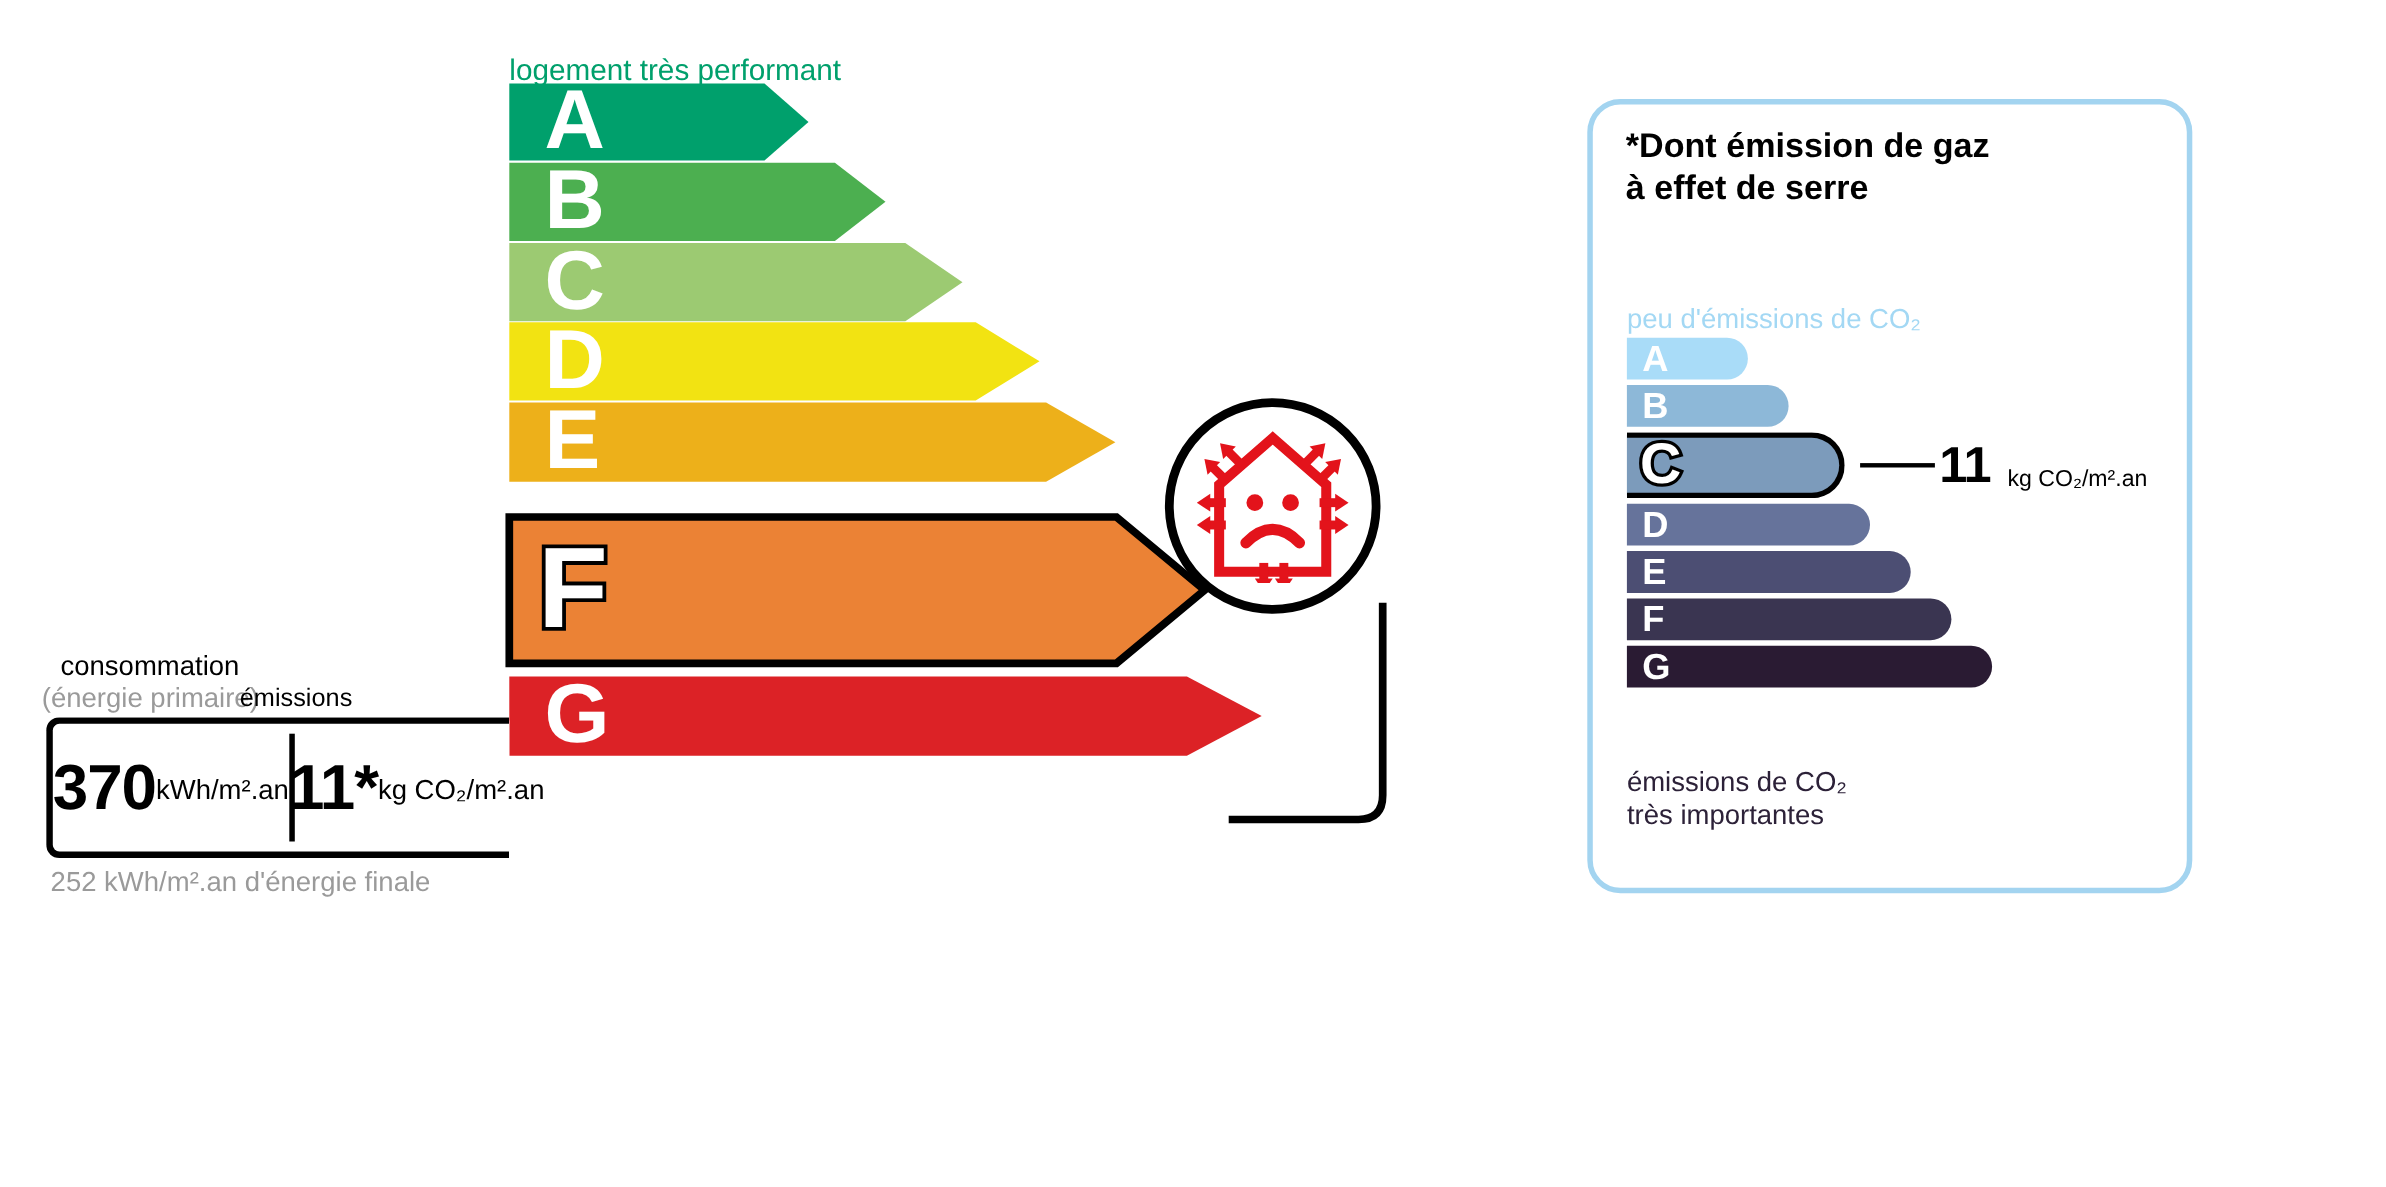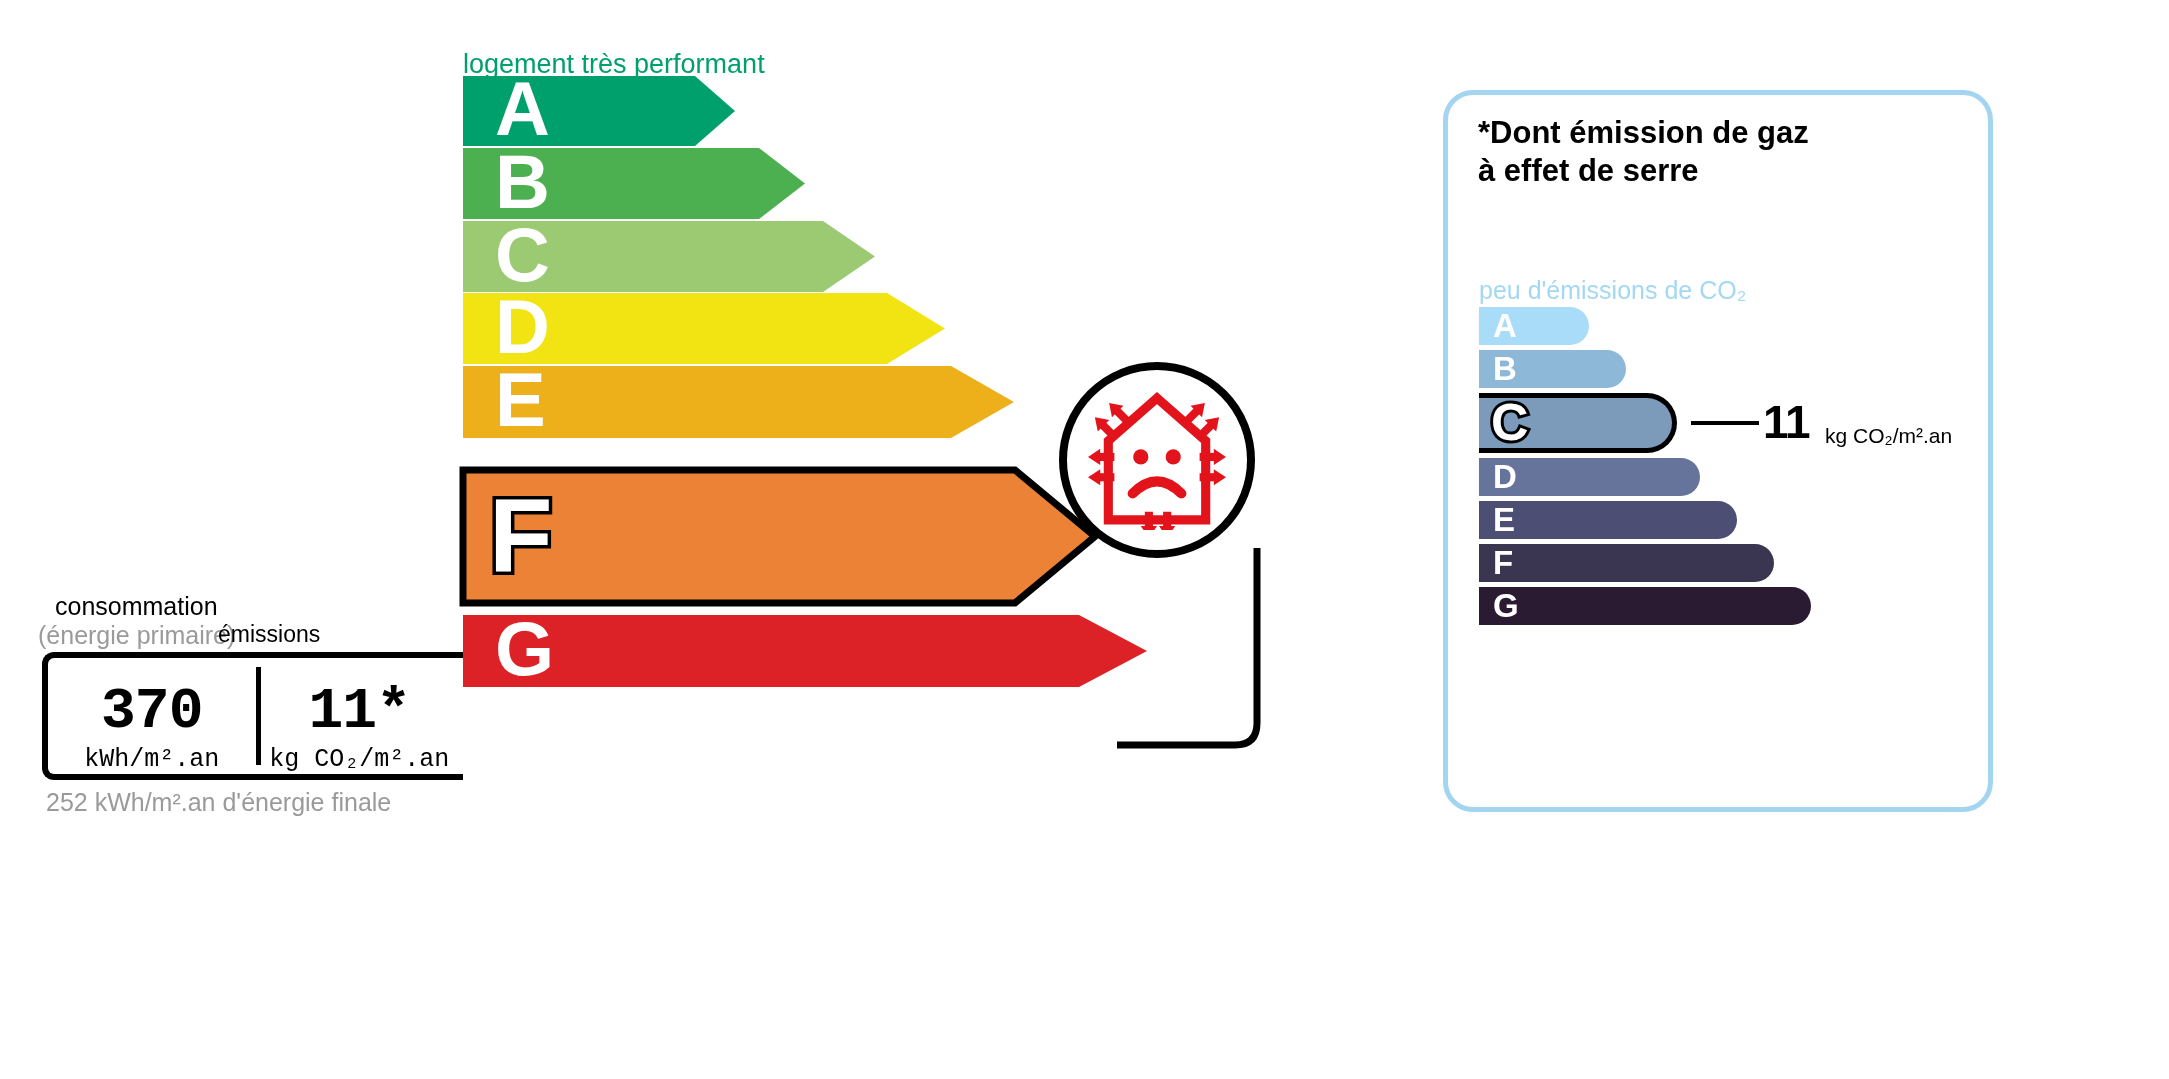--- a/index.html
+++ b/index.html
@@ -114,25 +114,24 @@
     border: 6px solid #000;
     border-right: none;
     border-radius: 12px 0 0 12px;
     background: #fff;
     display: flex;
     z-index: 5;
   }
   .cbox-cell {
     flex: 1 1 0;
     display: flex;
-    flex-direction: column;
+    flex-direction: row;
     align-items: center;
-    justify-content: flex-end;
+    justify-content: center;
     position: relative;
-    font-family: Liberation Mono, monospace;
   }
   .cbox-cell + .cbox-cell::before {
     content: "";
     position: absolute;
     left: 0; top: 9px; bottom: 9px;
     width: 5px;
     background: #000;
   }
   .cval {
     font-size: 58px;
@@ -468,15 +467,17 @@
           <div class="cbar" style="width: 295px; background: rgb(58, 53, 81);">
             <div class="cletter">F</div>
           </div>
         </div>
         <div class="crow" style="top: 280px; height: 38px; width: 640px;">
           <div class="cbar" style="width: 332px; background: rgb(42, 27, 51);">
             <div class="cletter">G</div>
           </div>
         </div>
       </div>
+    <div id="co2-bottom-caption">émissions de CO₂
+très importantes</div>
   </div>
 
 </div>
 
 </body></html>

